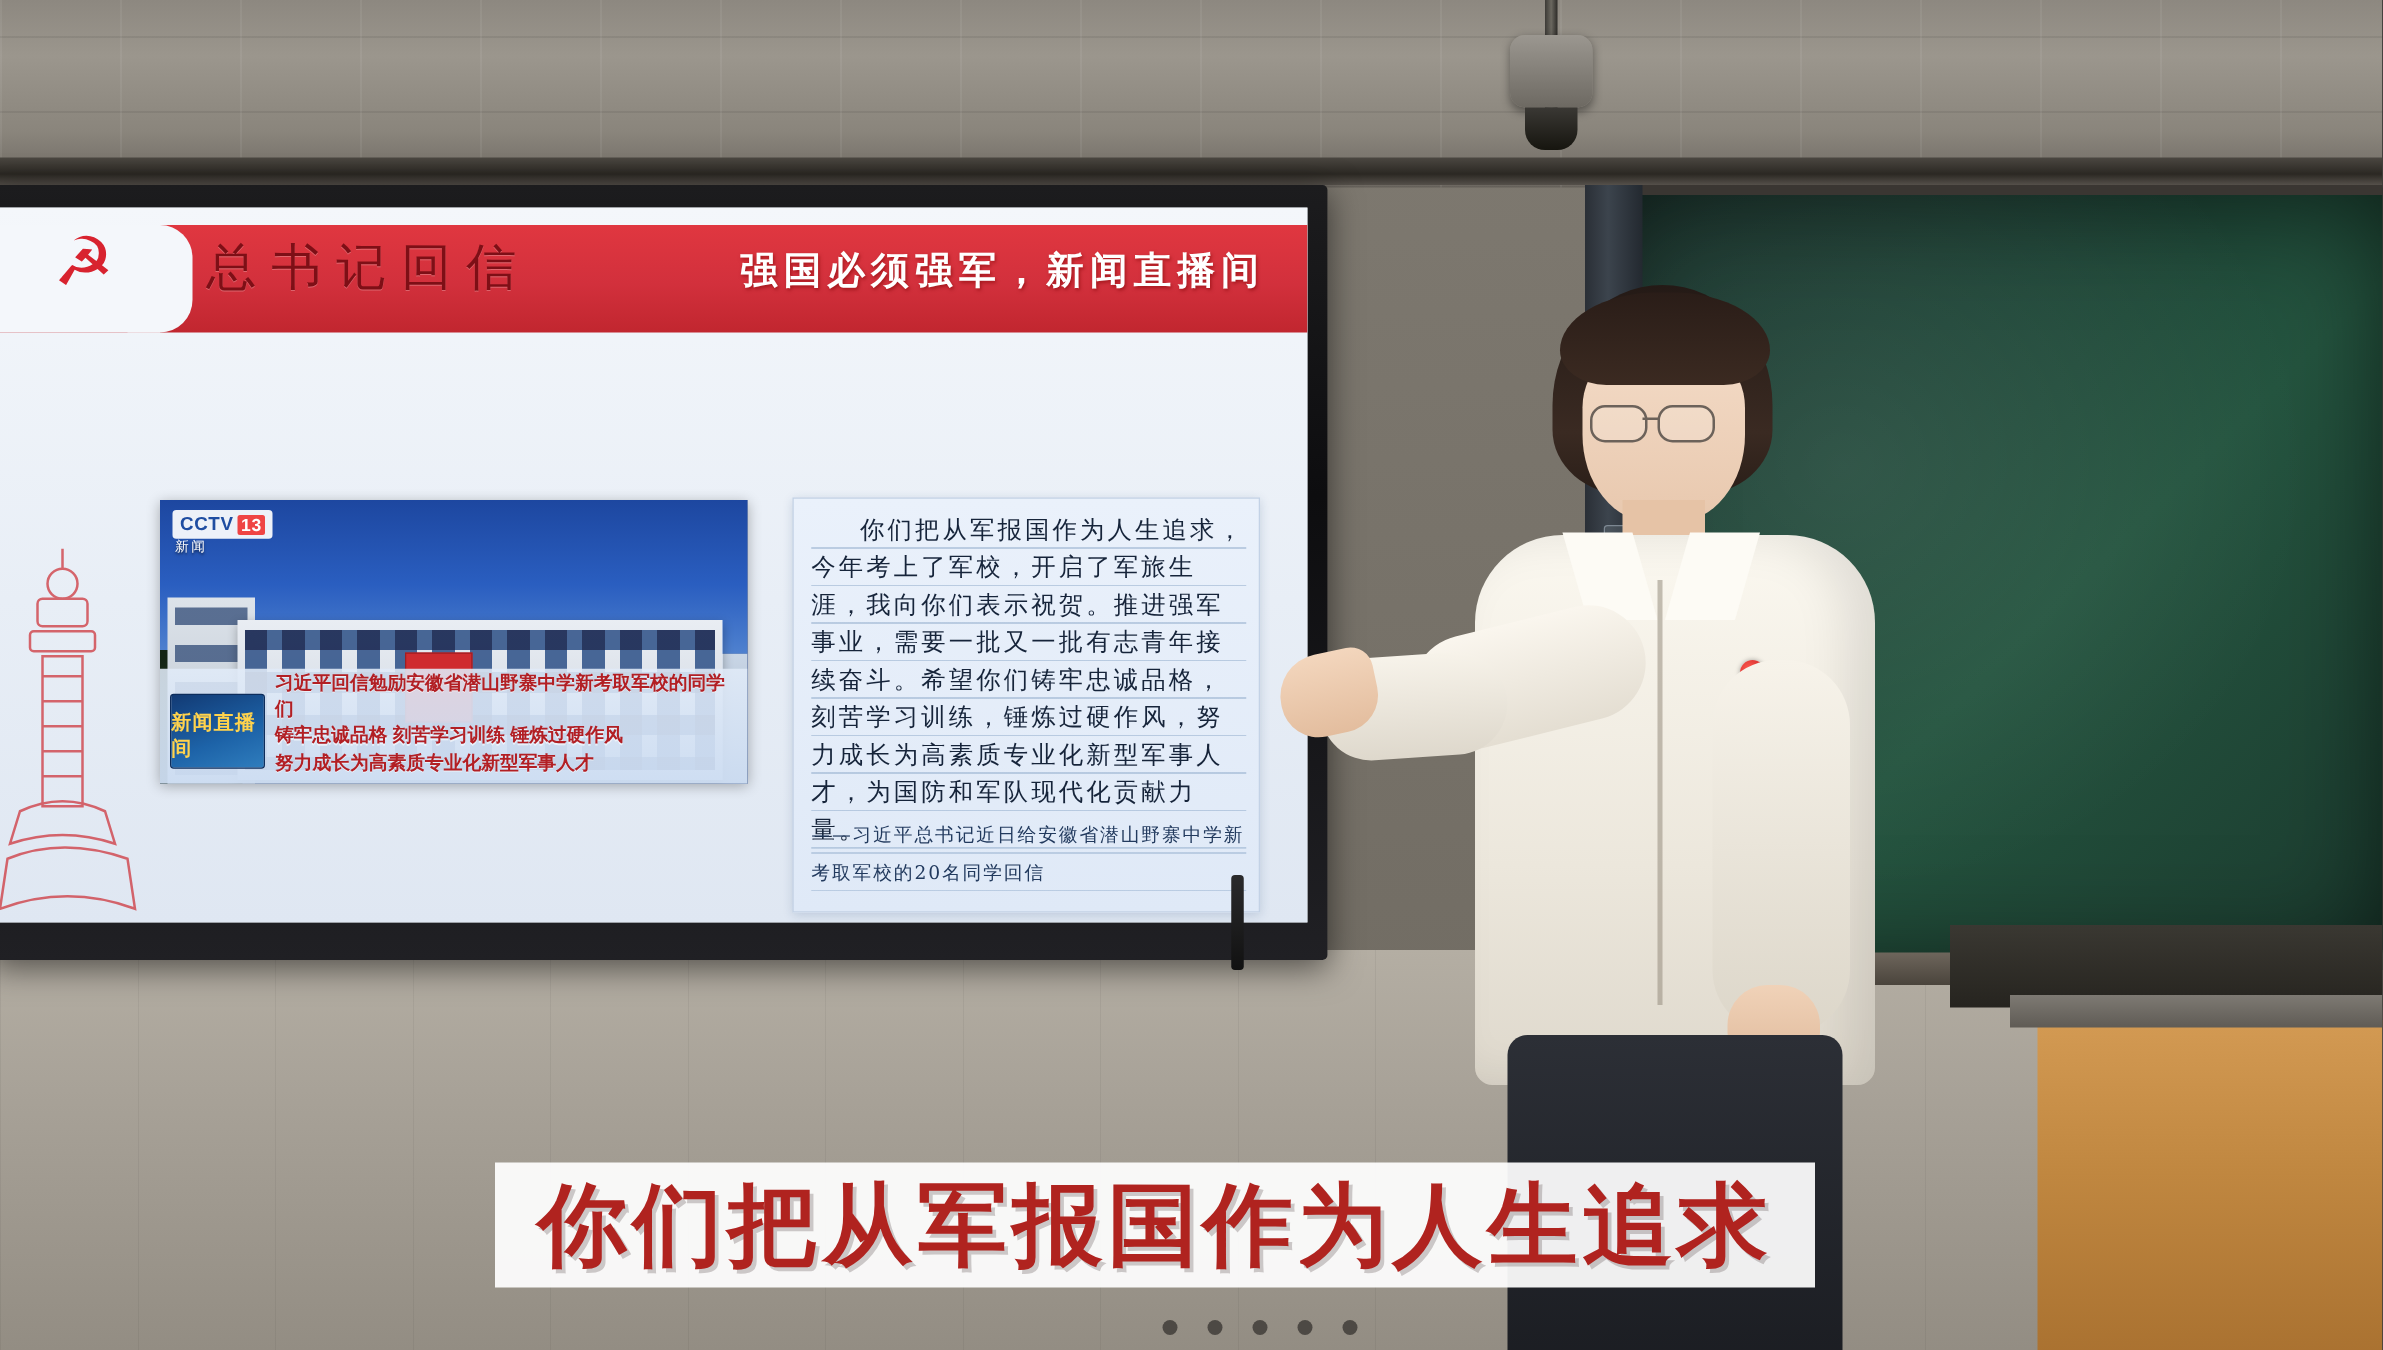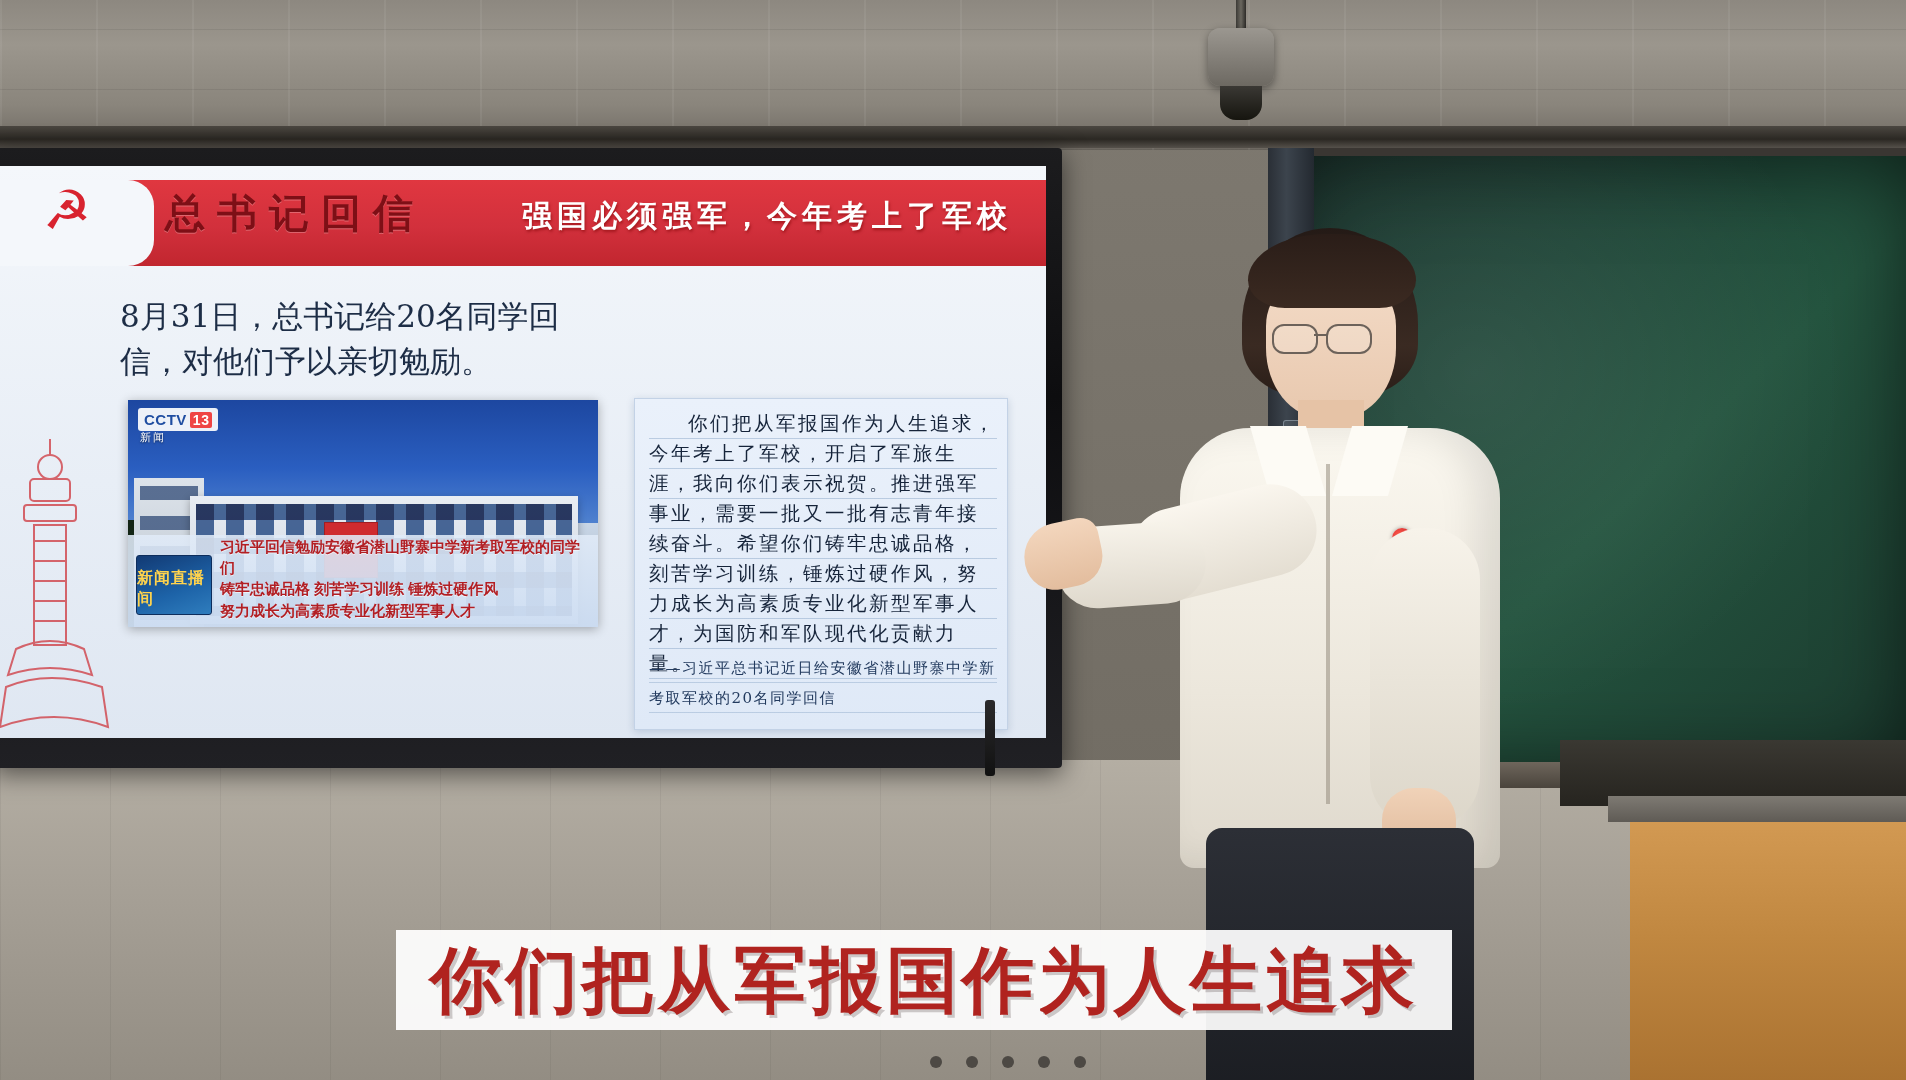--- a/index.html
+++ b/index.html
@@ -109,21 +109,21 @@
   }
   .emblem{
     position:absolute;left:20px;top:14px;width:94px;height:60px;
     display:flex;align-items:center;justify-content:center;
     color:#d8232f;font-size:54px;line-height:1;
   }
   .band-title{
     position:absolute;left:165px;top:20px;
     color:#7e0f16;
     font-family:"DejaVu Serif","Liberation Serif",serif;
-    font-size:40px;letter-spacing:12px;font-weight:700;
+    font-size:40px;letter-spacing:12px;font-weight:400;
     text-shadow:0 1px 0 rgba(255,255,255,.25);
   }
   .band-slogan{
     position:absolute;right:34px;top:30px;
     color:#ffffff;
     font-family:"DejaVu Serif","Liberation Serif",serif;
     font-size:30px;letter-spacing:5px;font-weight:700;
     text-shadow:1px 2px 3px rgba(120,0,0,.55);
   }
 
@@ -394,38 +394,37 @@
 
   <div class="tv-shell">
     <div class="tv-screen">
       <div class="slide">
 
         <div class="slide-band">
           <div class="band-notch"></div>
         </div>
         <div class="emblem">☭</div>
         <div class="band-title">总书记回信</div>
-        <div class="band-slogan">强国必须强军，今年考上了军校</div>
+        <div class="band-slogan">强国必须强军，新闻直播间</div>
 
         <div class="monument">
           <svg width="120" height="330" viewBox="0 0 120 330" aria-hidden="true">
             <g stroke="#cf3b42" stroke-width="2" fill="none" opacity="0.9">
               <rect x="34" y="58" width="40" height="22" rx="4"></rect>
               <rect x="28" y="84" width="52" height="16" rx="3"></rect>
               <rect x="38" y="104" width="32" height="120"></rect>
               <path d="M38 120 h32 M38 140 h32 M38 160 h32 M38 180 h32 M38 200 h32"></path>
               <path d="M20 228 q34 -16 68 0 l8 26 q-42 -14 -84 0 z"></path>
               <path d="M10 266 q44 -18 96 0 l6 40 q-54 -20 -108 0 z"></path>
               <circle cx="54" cy="46" r="12"></circle>
               <path d="M54 34 v-16"></path>
             </g>
           </svg>
         </div>
 
-        <div class="slide-lead">8月31日，总书记给20名同学回信，对他们予以亲切勉励。</div>
 
         <div class="news">
           <div class="news-sky"></div>
           <div class="news-ground"></div>
           <div class="news-trees"></div>
           <div class="news-wing"></div>
           <div class="news-building"></div>
           <div class="news-banner"></div>
 
           <div class="cctv-logo">

